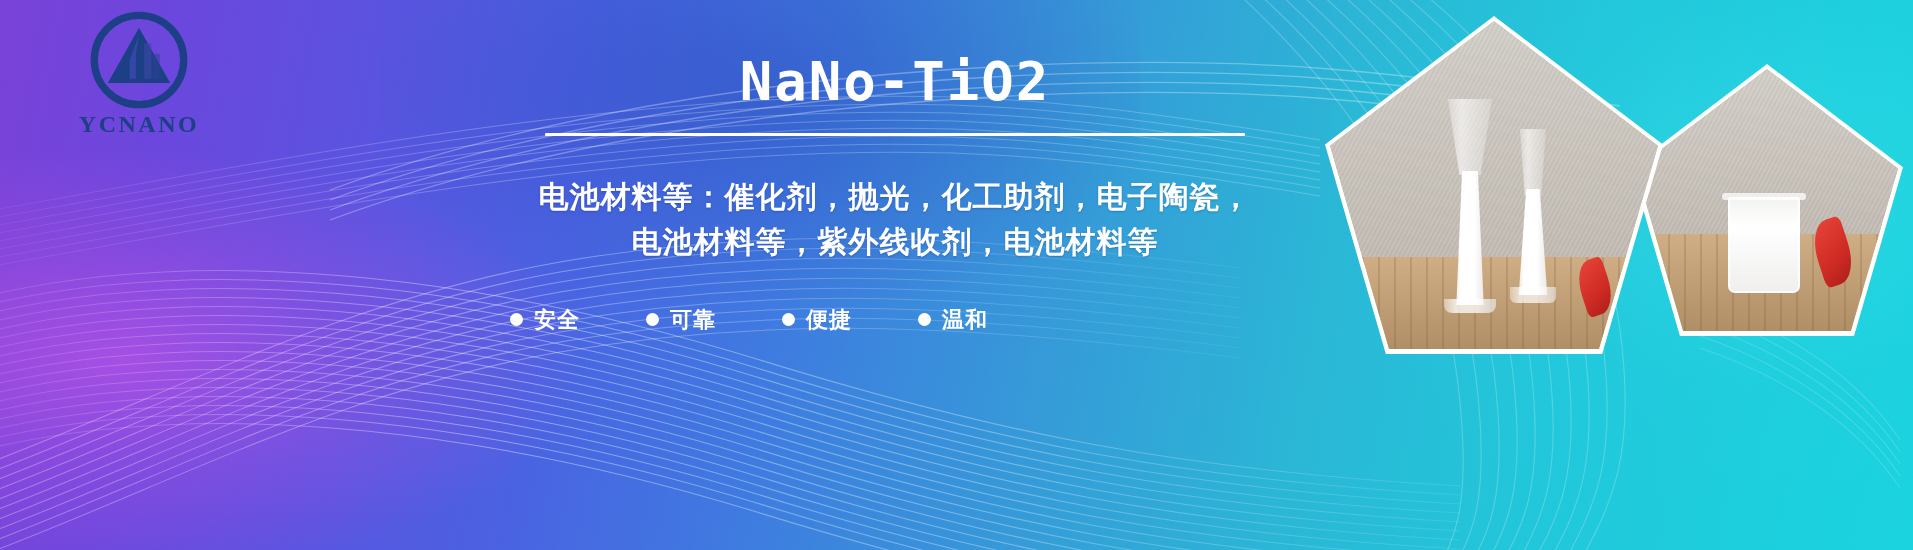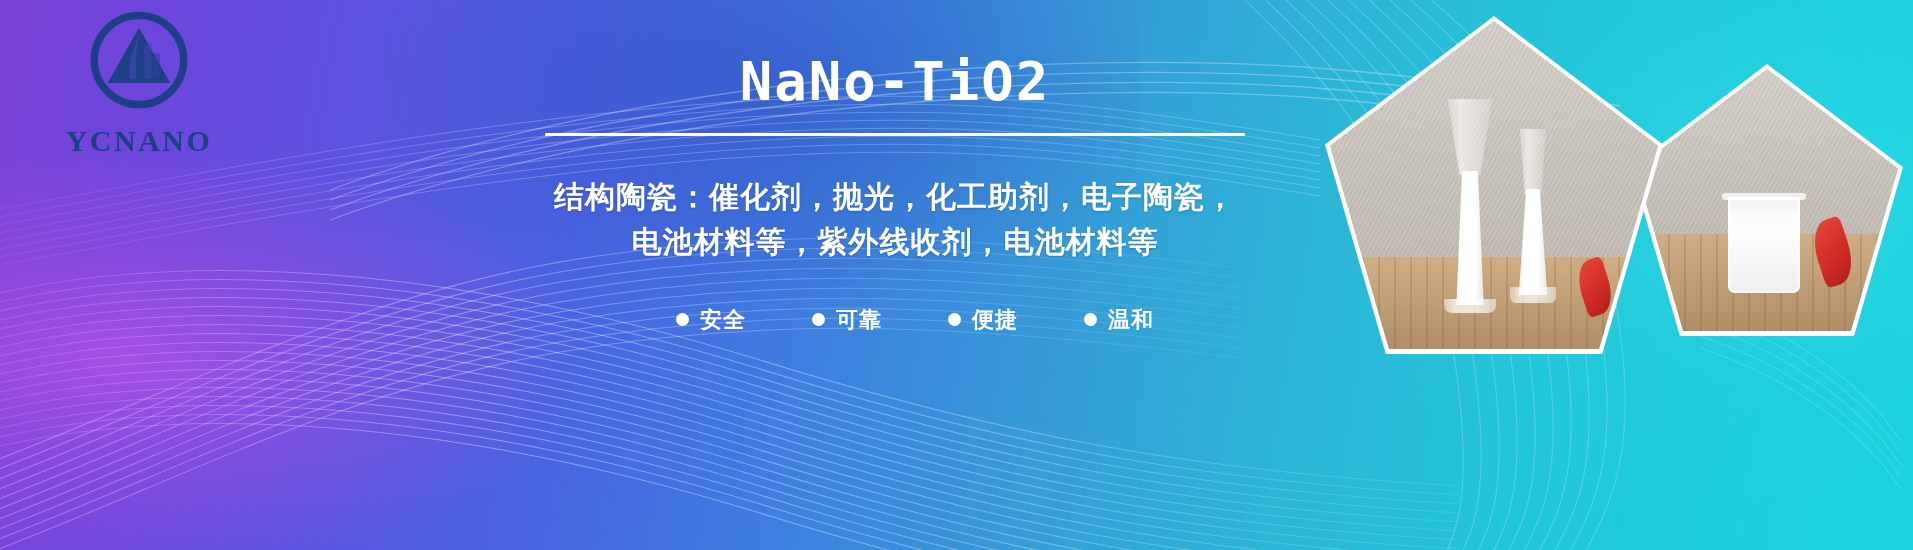--- a/index.html
+++ b/index.html
@@ -79,22 +79,22 @@
   .logo-block {
     position: absolute;
     left: 44px;
     top: 8px;
     width: 190px;
     height: 152px;
     text-align: center;
   }
   .logo-mark { width: 104px; height: 104px; margin: 0 auto; display: block; }
   .logo-word {
-    margin-top: 14px;
-    font-size: 30px;
+    margin-top: 0;
+    font-size: 24px;
     font-weight: 700;
     letter-spacing: 2.5px;
     color: #1c3f86;
     font-family: "Liberation Serif", "DejaVu Serif", serif;
     line-height: 1;
   }
 
   
   .copy {
     position: absolute;
@@ -127,21 +127,20 @@
     color: #ffffff;
     line-height: 1.52;
     letter-spacing: 1px;
     text-shadow: 0 1px 2px rgba(20,40,120,0.30);
   }
   .subtitle-line { display: block; }
 
   .features {
     margin-top: 40px;
     display: flex;
-    justify-content: center;
     gap: 66px;
     padding-left: 40px;
   }
   .feature {
     display: flex;
     align-items: center;
     gap: 11px;
     color: #ffffff;
     font-size: 22px;
     font-weight: 700;
@@ -334,21 +333,21 @@
       <path d="M63 44 L70 44 L70 68 L63 68 Z" fill="#2f3f97" opacity="0.55"></path>
     </svg>
     <div class="logo-word">YCNANO</div>
   </div>
 
   <div class="copy">
     <h1 class="title">NaNo-TiO2</h1>
     <div class="title-rule"></div>
 
     <div class="subtitle">
-      <span class="subtitle-line">结构陶瓷：催化剂，抛光，化工助剂，电子陶瓷，</span>
+      <span class="subtitle-line">电池材料等：催化剂，抛光，化工助剂，电子陶瓷，</span>
       <span class="subtitle-line">电池材料等，紫外线收剂，电池材料等</span>
     </div>
 
     <div class="features">
       <div class="feature">
         <span class="feature-dot"></span>
         <span>安全</span>
       </div>
       <div class="feature">
         <span class="feature-dot"></span>

